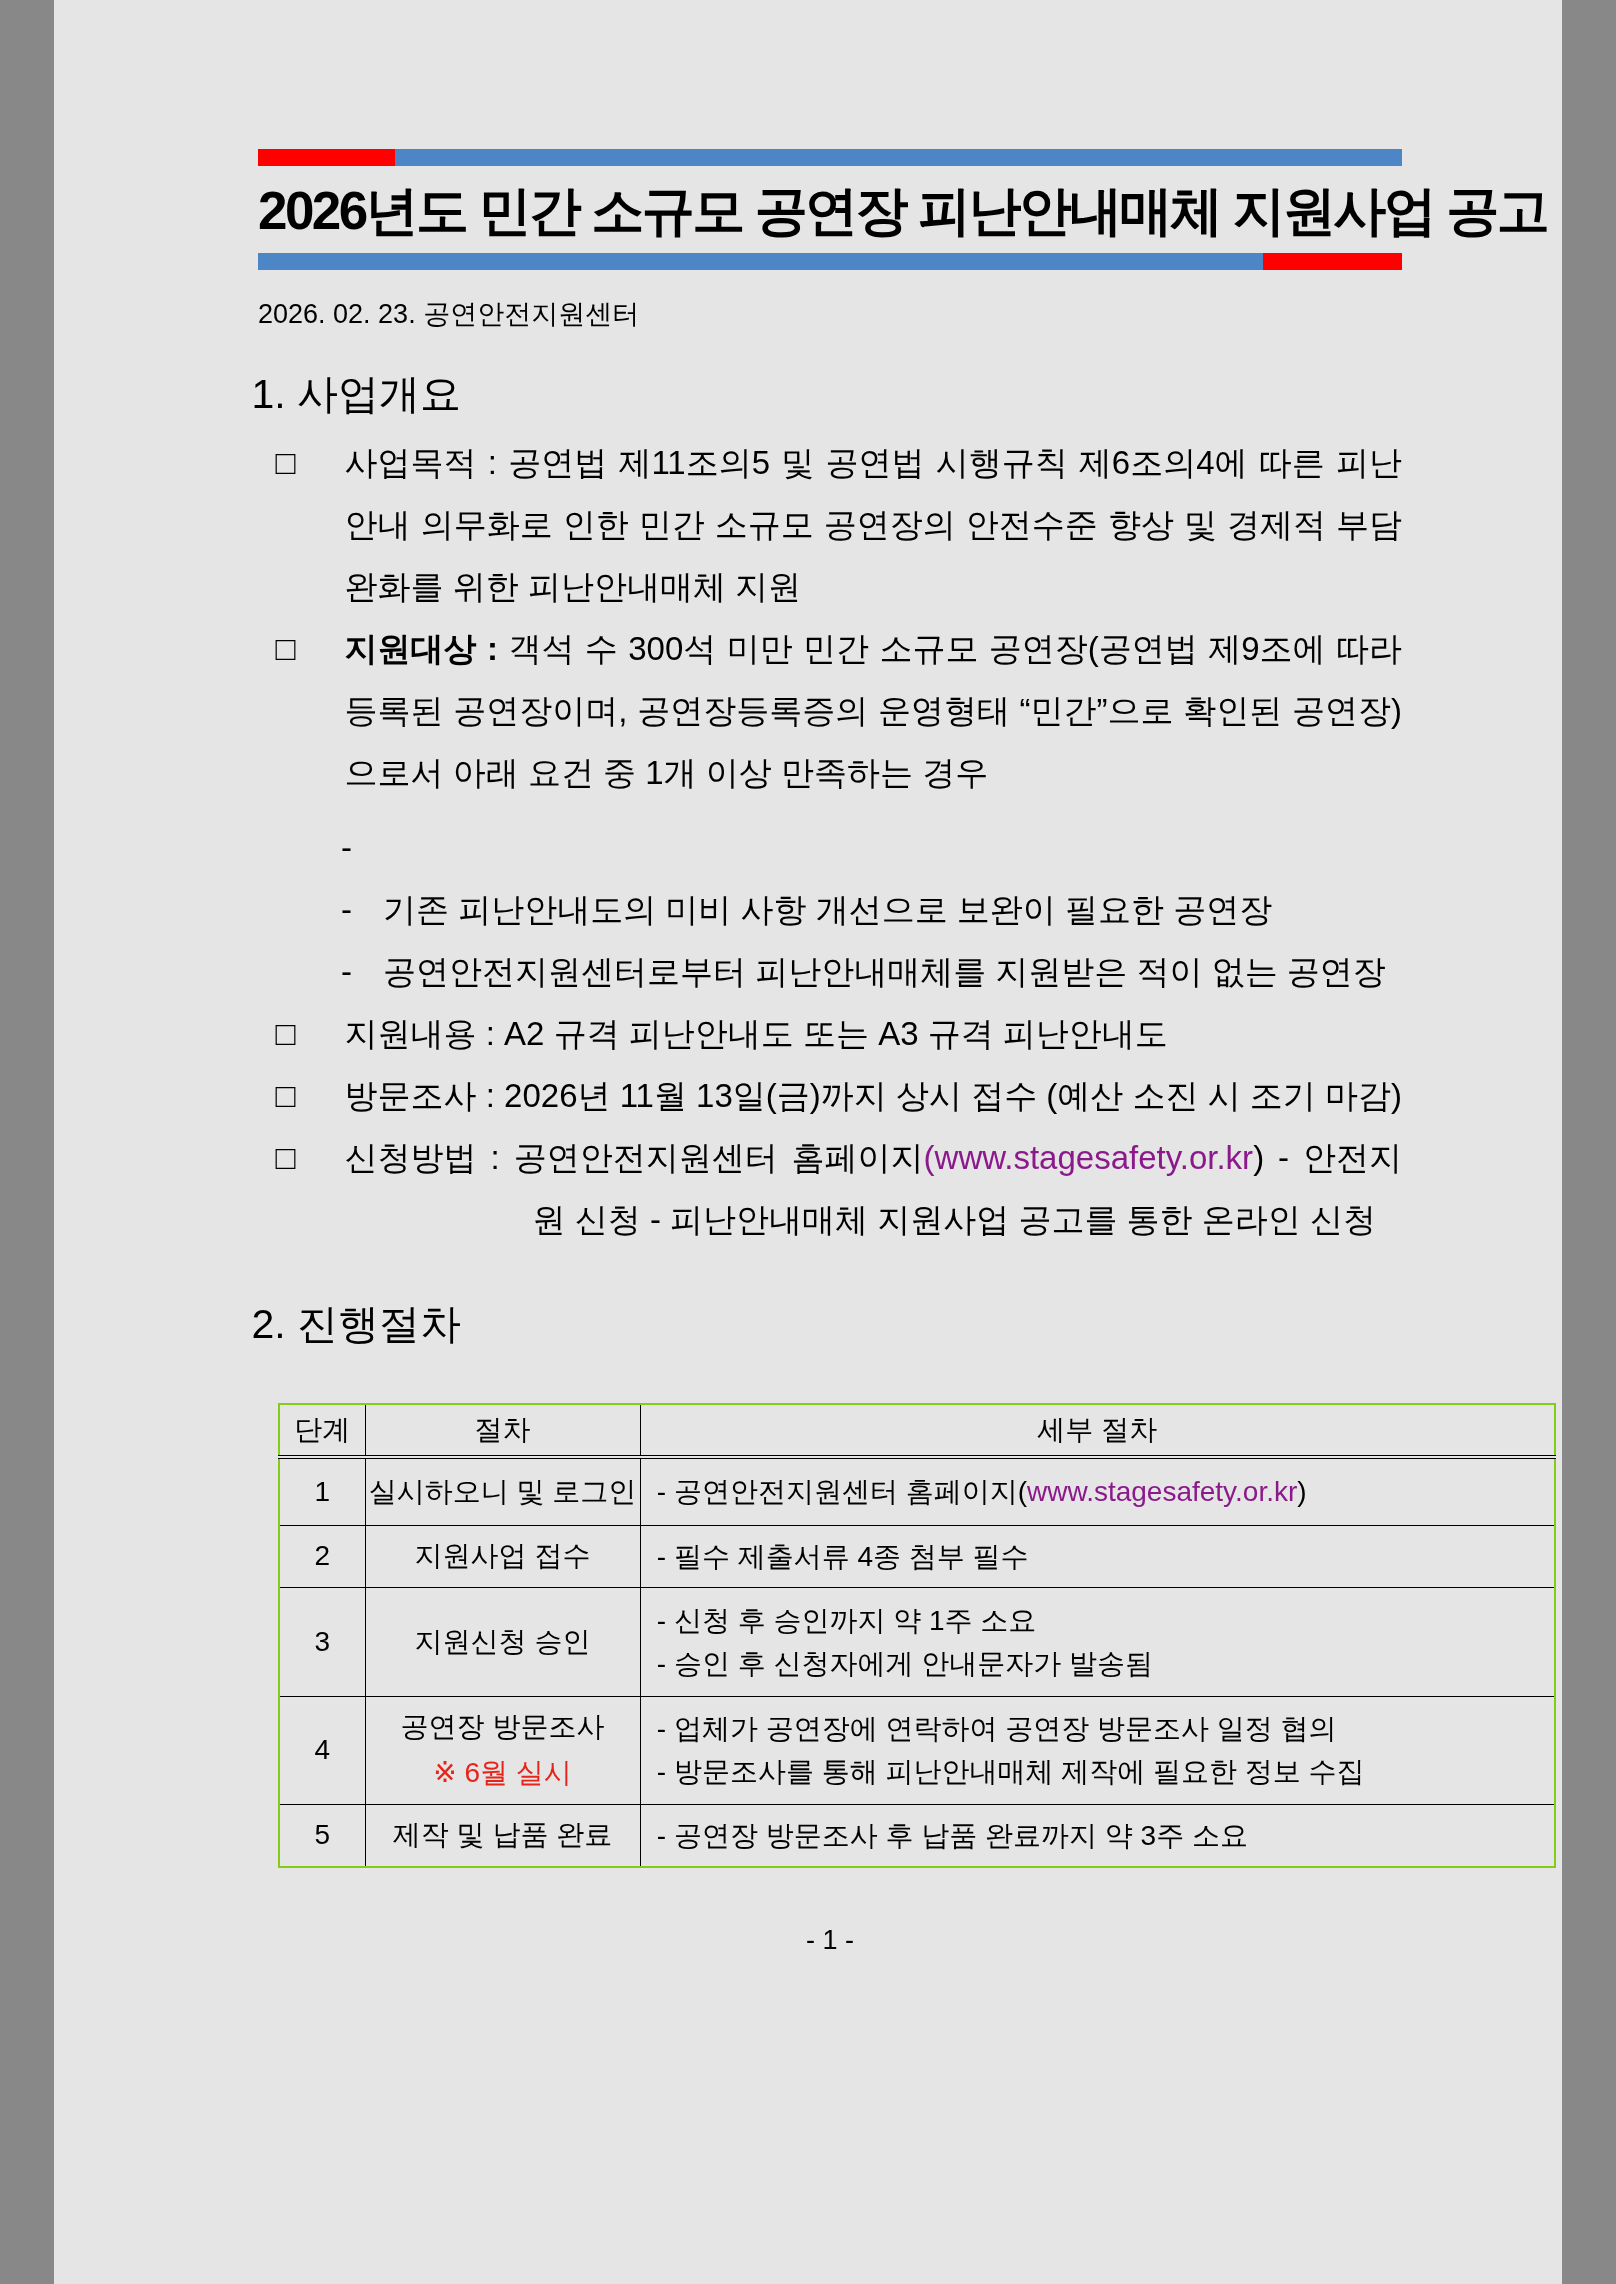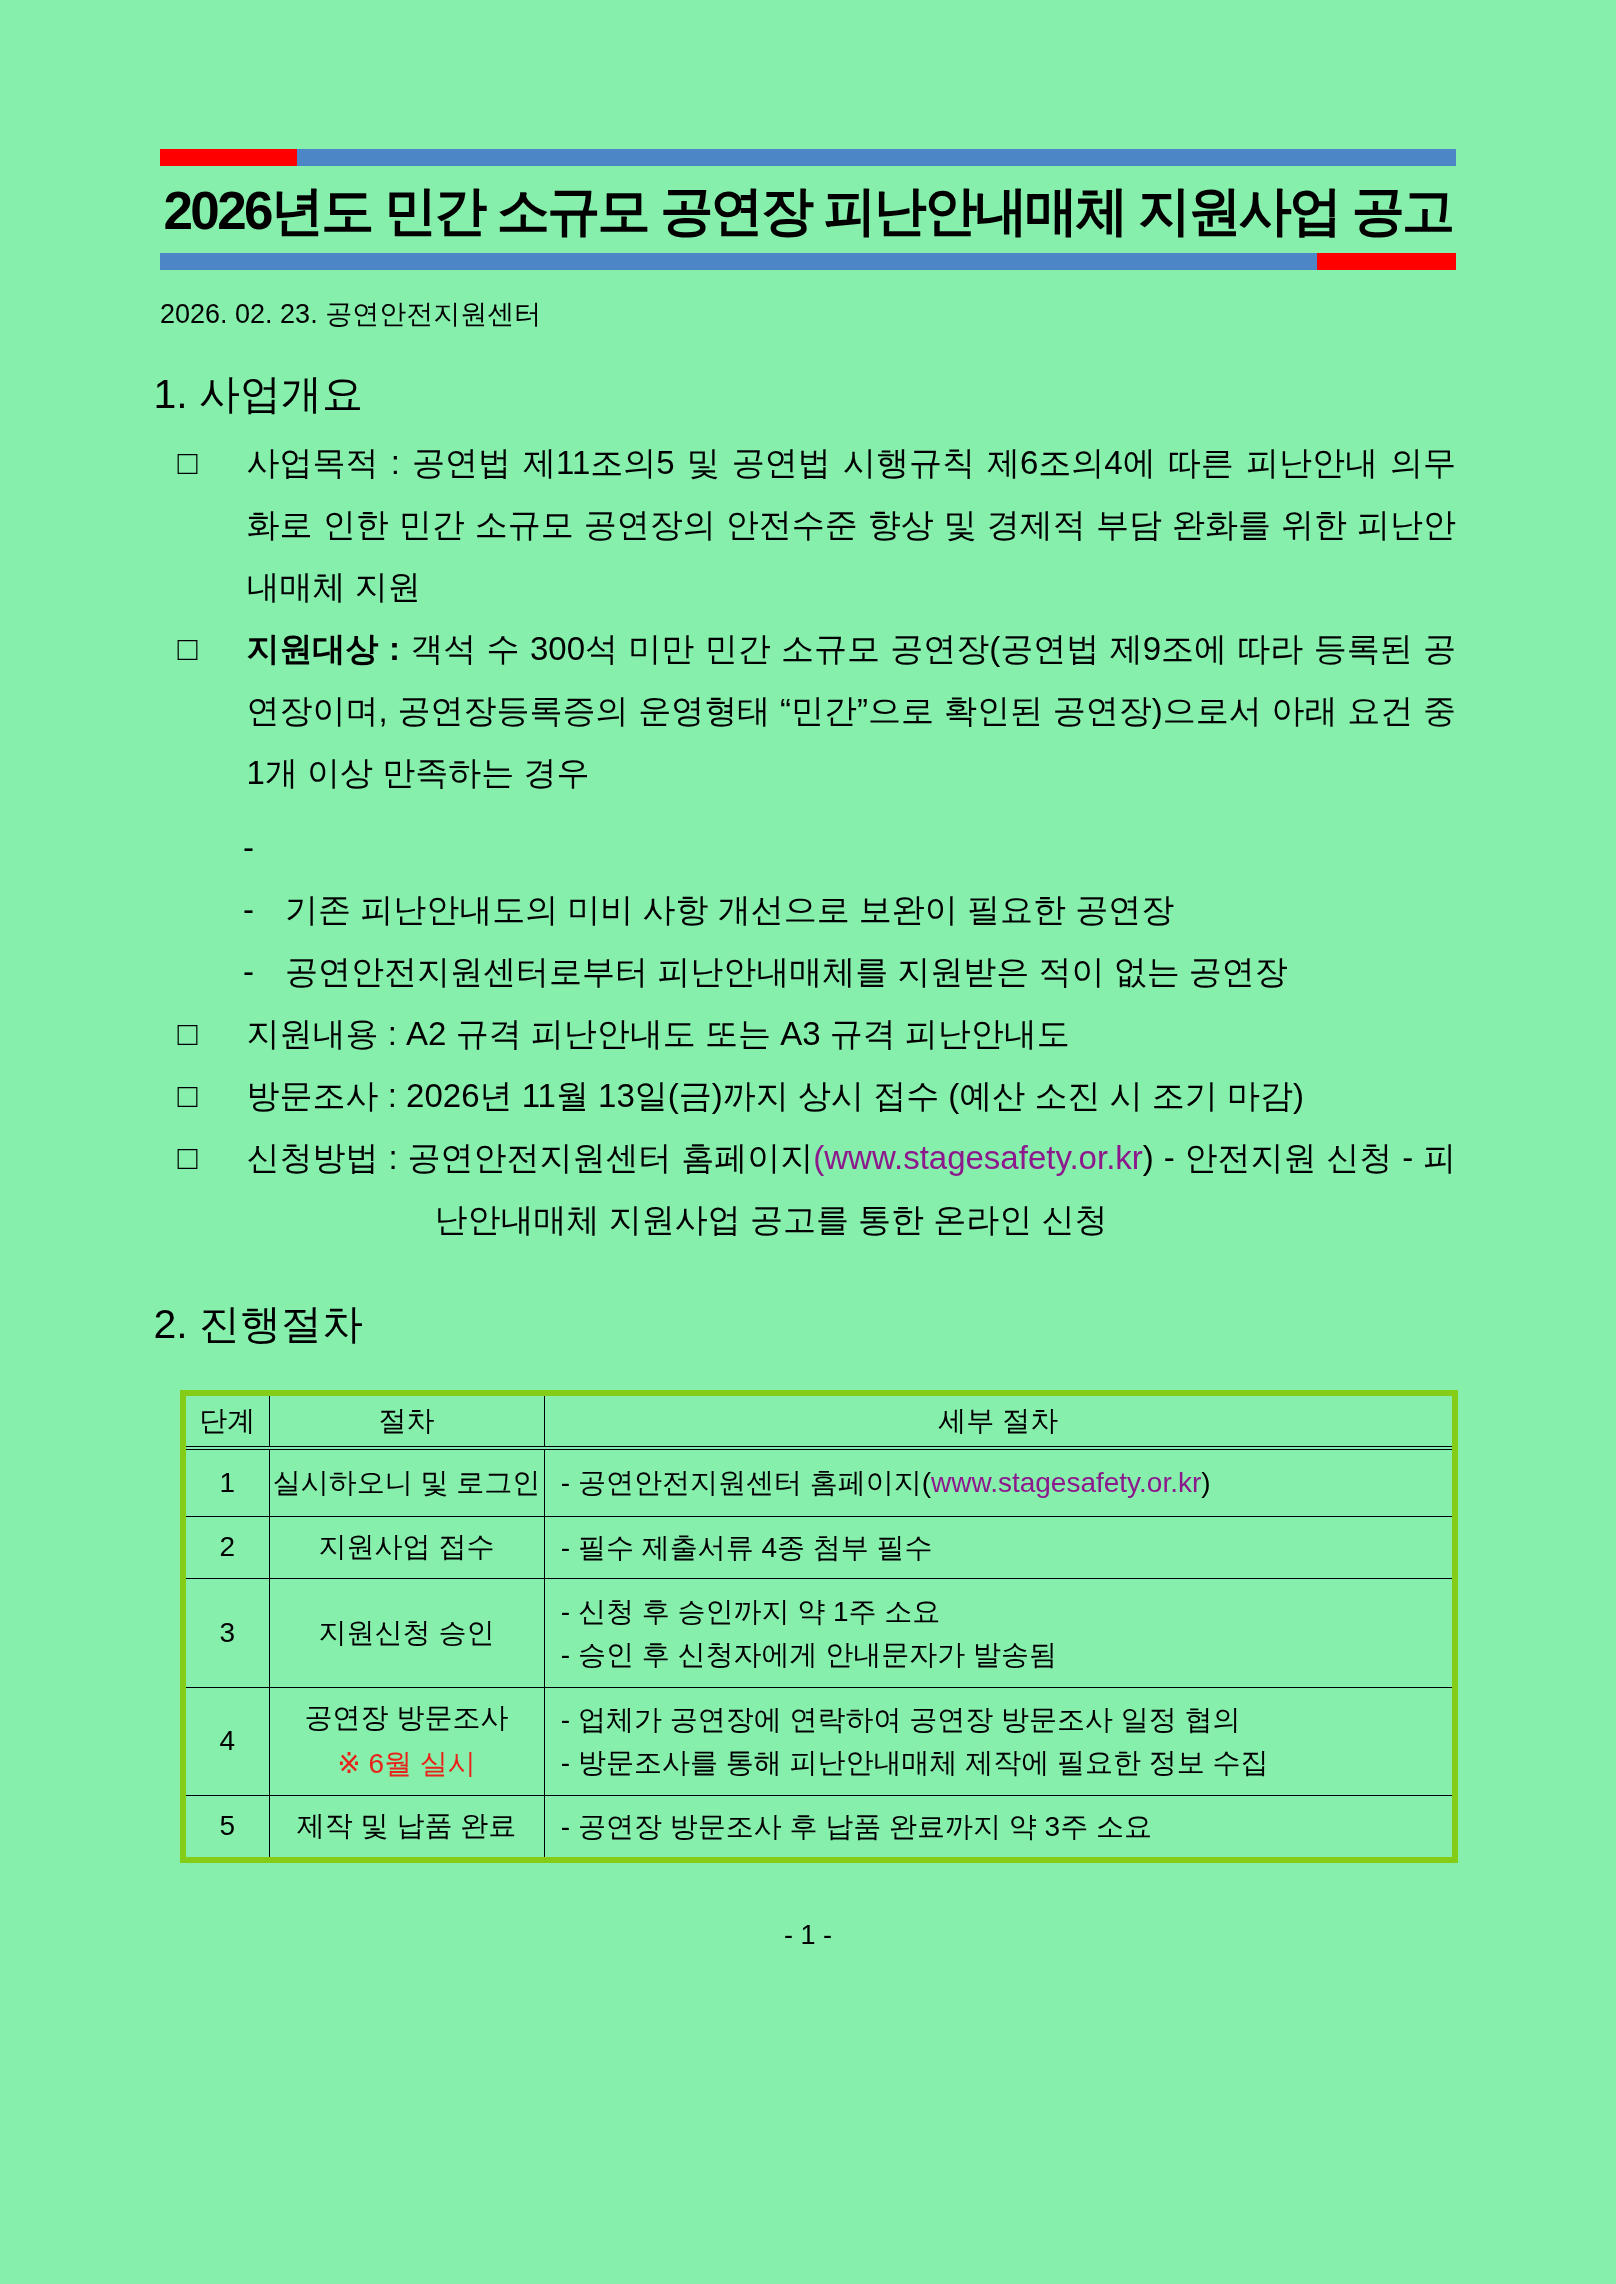--- a/index.html
+++ b/index.html
@@ -1,19 +1,19 @@
 <!DOCTYPE html>
 <html style="font-size:10.4px"><head>
 <meta charset="utf-8">
 <style>
   html,body { margin:0; padding:0; background:#888; }
   .page {
-    width:1616px; height:2284px; background:#86efac; color:#000;
+    width:1464px; height:2284px; background:#e5e5e5; color:#000;
     font-family:"Liberation Sans","DejaVu Sans",sans-serif;
-    position:relative; margin:0 auto; overflow:hidden;
+    position:relative; margin:0 auto; overflow:hidden;padding-left:44px;
   }
   .content { padding:0 160px; }
 
   
   .bar { display:flex; height:17px; }
   .bar-top { margin-top:149px; }
   .seg-red   { background:#fe0000; }
   .seg-blue  { background:#4d86c6; }
   .bar-top .seg-red  { width:137px; }
   .bar-top .seg-blue { flex:1; }
@@ -43,22 +43,22 @@
 
   .conds { margin:13px 0 0 83px; }
   .cond { display:flex; font-size:33px; line-height:62px; }
   .dash { width:42px; flex:none; }
 
   .link { color:#8c198c; white-space:nowrap; }
   .note-red { color:#e8241a; }
 
   
   table.proc {
-    margin:46px 0 0 20px; width:1278px; table-layout:fixed;
-    border-collapse:collapse; border:6px solid #84cc16;
+    margin:59px 0 0 20px; width:1278px; table-layout:fixed;
+    border-collapse:collapse; border:2px solid #84cc16;
     font-size:28px;
   }
   table.proc th, table.proc td { border:1.3px solid #000; padding:0; }
   table.proc thead th { height:50px; font-weight:normal; border-bottom:4.6px double #000; text-align:center; }
   .c-step { text-align:center; }
   .c-name { text-align:center; line-height:46px; }
   .c-det  { text-align:left; padding:6.5px 13px 6.5px 16.3px !important; line-height:43px; }
   .r1 td { height:53px; }  .r2 td { height:48px; }
   .r3 td { height:95px; } .r4 td { height:94px; }
   .r5 td { height:48px; }

